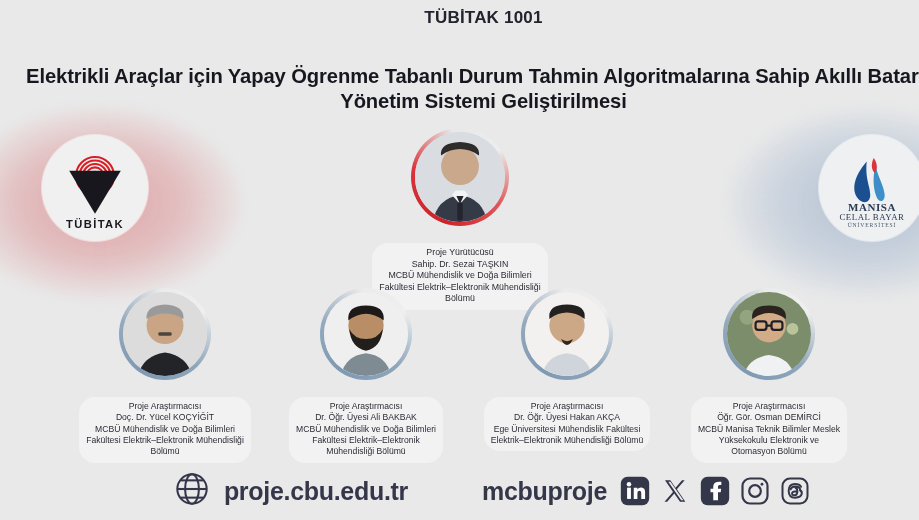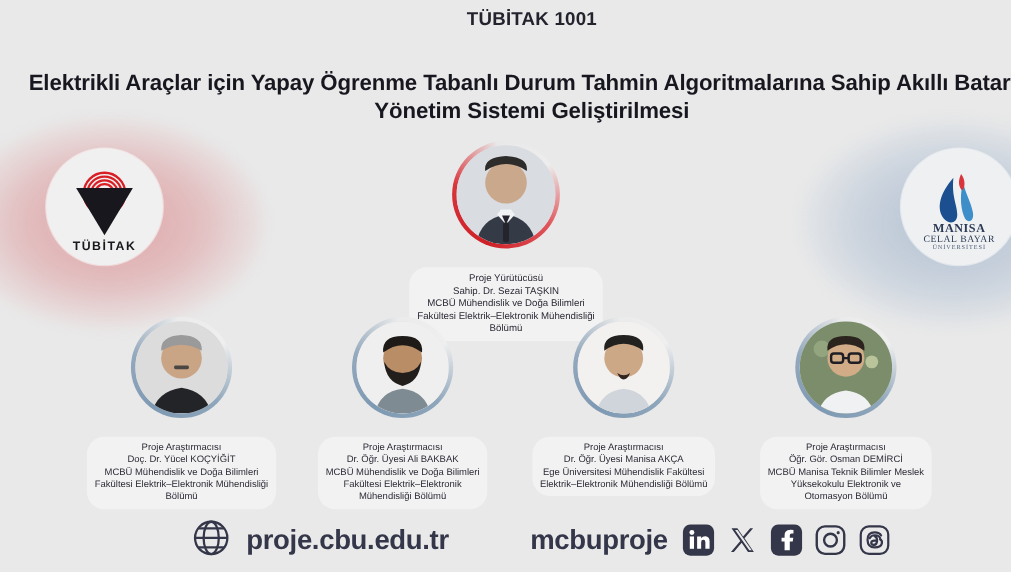--- a/index.html
+++ b/index.html
@@ -236,21 +236,21 @@
           <rect width="100" height="100" fill="#f3f1ef"></rect>
           <circle cx="50" cy="40" r="21" fill="#cda887"></circle>
           <path d="M29 32 q21 -15 42 0 q2 -17 -21 -17 q-23 0 -21 17 Z" fill="#23211f"></path>
           <path d="M43 56 q7 5 14 0 q-3 7 -7 7 q-4 0 -7 -7 Z" fill="#30251f"></path>
           <path d="M20 100 q5 -24 30 -27 q25 3 30 27 Z" fill="#cfd5da"></path>
         </svg>
       </div>
     </div>
     <div class="caption">
       <span class="cap-role">Proje Araştırmacısı</span>
-      <span class="cap-name">Dr. Öğr. Üyesi Manisa AKÇA</span>
+      <span class="cap-name">Dr. Öğr. Üyesi Hakan AKÇA</span>
       <span class="cap-aff">Ege Üniversitesi Mühendislik Fakültesi</span>
       <span class="cap-aff">Elektrik–Elektronik Mühendisliği Bölümü</span>
     </div>
   </div>
 
   <div class="person researcher r4">
     <div class="avatar-wrap">
       <div class="ring"></div>
       <div class="photo">
         <svg viewBox="0 0 100 100" aria-hidden="true">

